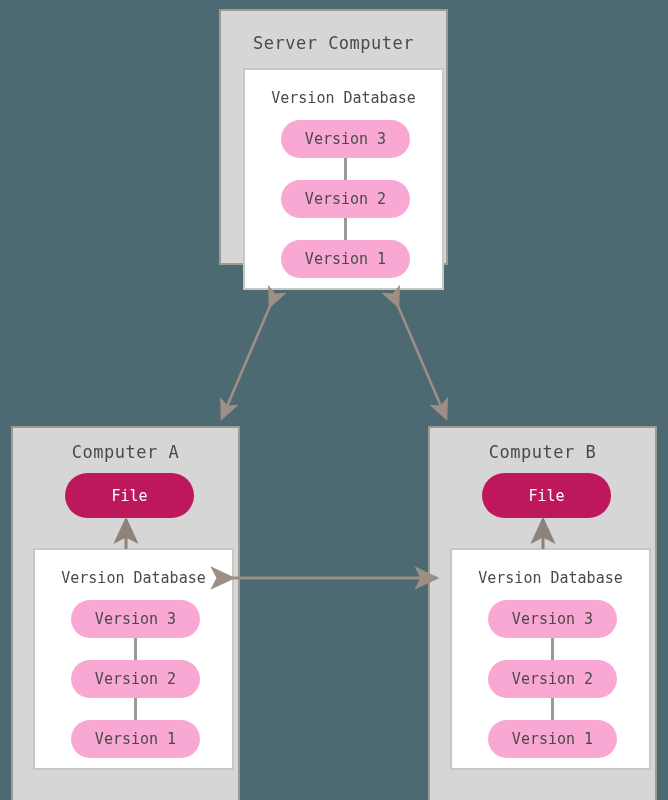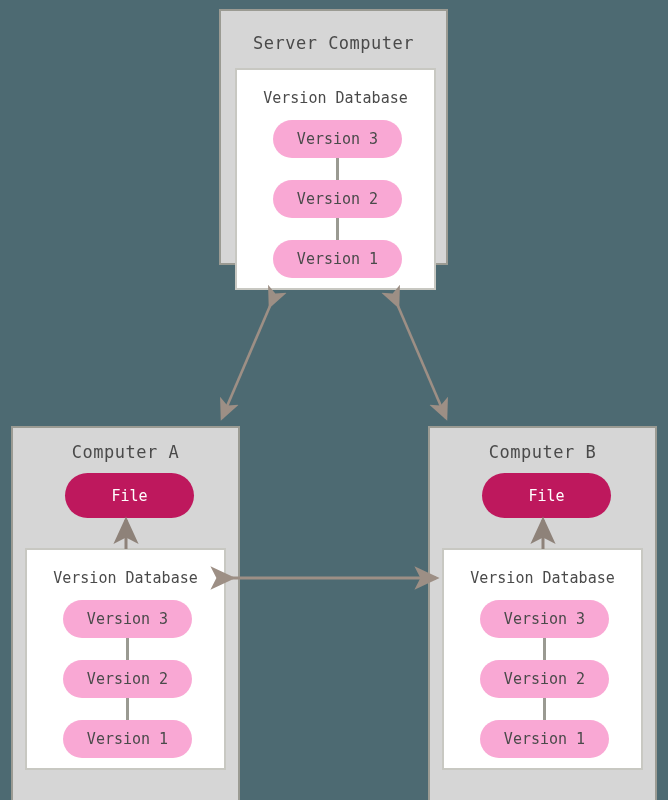--- a/index.html
+++ b/index.html
@@ -40,20 +40,21 @@
     letter-spacing: 0.5px;
     white-space: nowrap;
   }
 
   
   .vdb {
     position: absolute;
     background: #ffffff;
     border: 2px solid #c8c8c2;
     box-sizing: border-box;
+    margin-left: 8px;
   }
   .vdb-title {
     position: absolute;
     left: 0;
     width: 100%;
     text-align: center;
     color: #4a4a4a;
     font-size: 15px;
     white-space: nowrap;
   }

